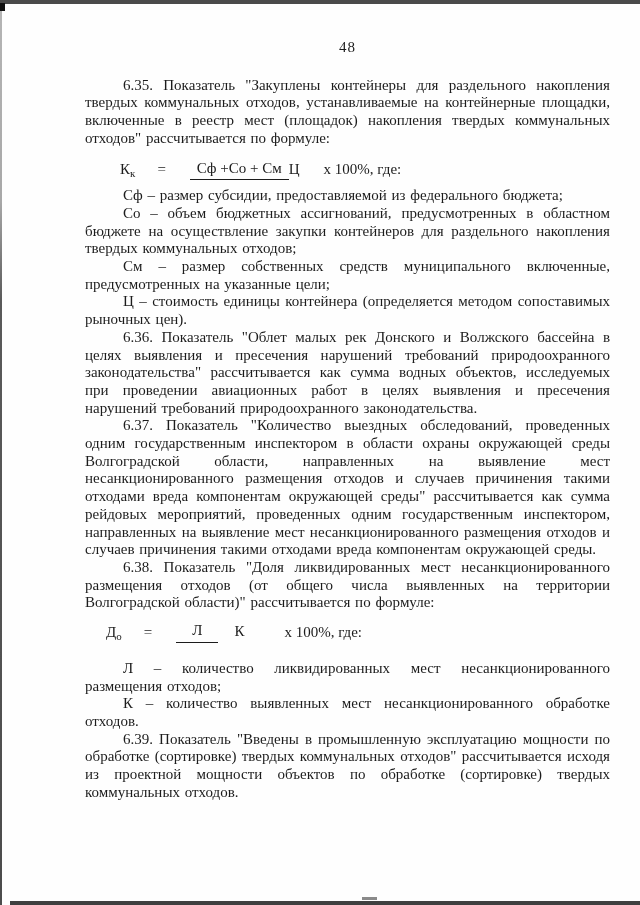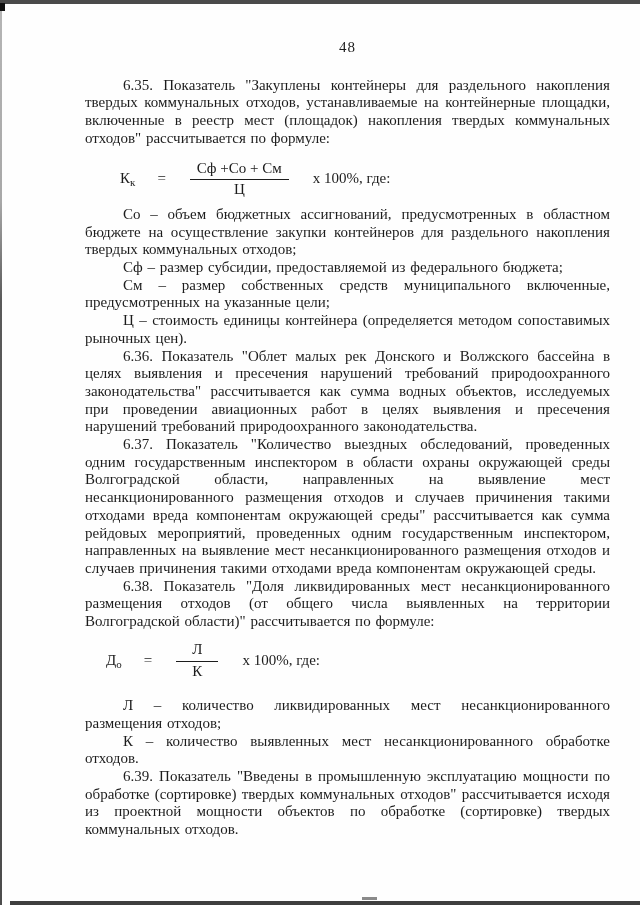--- a/index.html
+++ b/index.html
@@ -57,21 +57,21 @@
   }
   .formula {
     display: flex;
     align-items: center;
     margin: 12px 0 7px 35px;
     gap: 22px;
   }
   .formula.f-do { margin: 10px 0 17px 21px; }
   .frac {
     display: inline-flex;
-    flex-direction: column;
+    flex-direction: row;
     text-align: center;
     margin: 0 2px;
   }
   .frac .num {
     border-bottom: 1.6px solid #1c1c1c;
     padding: 0 7px 2px 7px;
   }
   .frac .den { padding-top: 1px; }
   .f-do .frac .num, .f-do .frac .den { padding-left: 16px; padding-right: 16px; }
   .sub-idx {
@@ -101,22 +101,22 @@
     <div class="formula">
       <span><span>К</span><span class="sub-idx">к</span></span>
       <span>=</span>
       <span class="frac">
         <span class="num">Сф +Со + См</span>
         <span class="den">Ц</span>
       </span>
       <span>x 100%, где:</span>
     </div>
 
+    <p class="body-par">Сф – размер субсидии, предоставляемой из федерального бюджета;</p>
     <p class="body-par">Со – объем бюджетных ассигнований, предусмотренных в областном бюджете на осуществление закупки контейнеров для раздельного накопления твердых коммунальных отходов;</p>
-    <p class="body-par">Сф – размер субсидии, предоставляемой из федерального бюджета;</p>
     <p class="body-par">См – размер собственных средств муниципального включенные, предусмотренных на указанные цели;</p>
     <p class="body-par">Ц – стоимость единицы контейнера (определяется методом сопоставимых рыночных цен).</p>
 
     <p class="body-par">6.36. Показатель "Облет малых рек Донского и Волжского бассейна в целях выявления и пресечения нарушений требований природоохранного законодательства" рассчитывается как сумма водных объектов, исследуемых при проведении авиационных работ в целях выявления и пресечения нарушений требований природоохранного законодательства.</p>
     <p class="body-par">6.37. Показатель "Количество выездных обследований, проведенных одним государственным инспектором в области охраны окружающей среды Волгоградской области, направленных на выявление мест несанкционированного размещения отходов и случаев причинения такими отходами вреда компонентам окружающей среды" рассчитывается как сумма рейдовых мероприятий, проведенных одним государственным инспектором, направленных на выявление мест несанкционированного размещения отходов и случаев причинения такими отходами вреда компонентам окружающей среды.</p>
     <p class="body-par">6.38. Показатель "Доля ликвидированных мест несанкционированного размещения отходов (от общего числа выявленных на территории Волгоградской области)" рассчитывается по формуле:</p>
 
     <div class="formula f-do">
       <span><span>Д</span><span class="sub-idx">о</span></span>
       <span>=</span>

